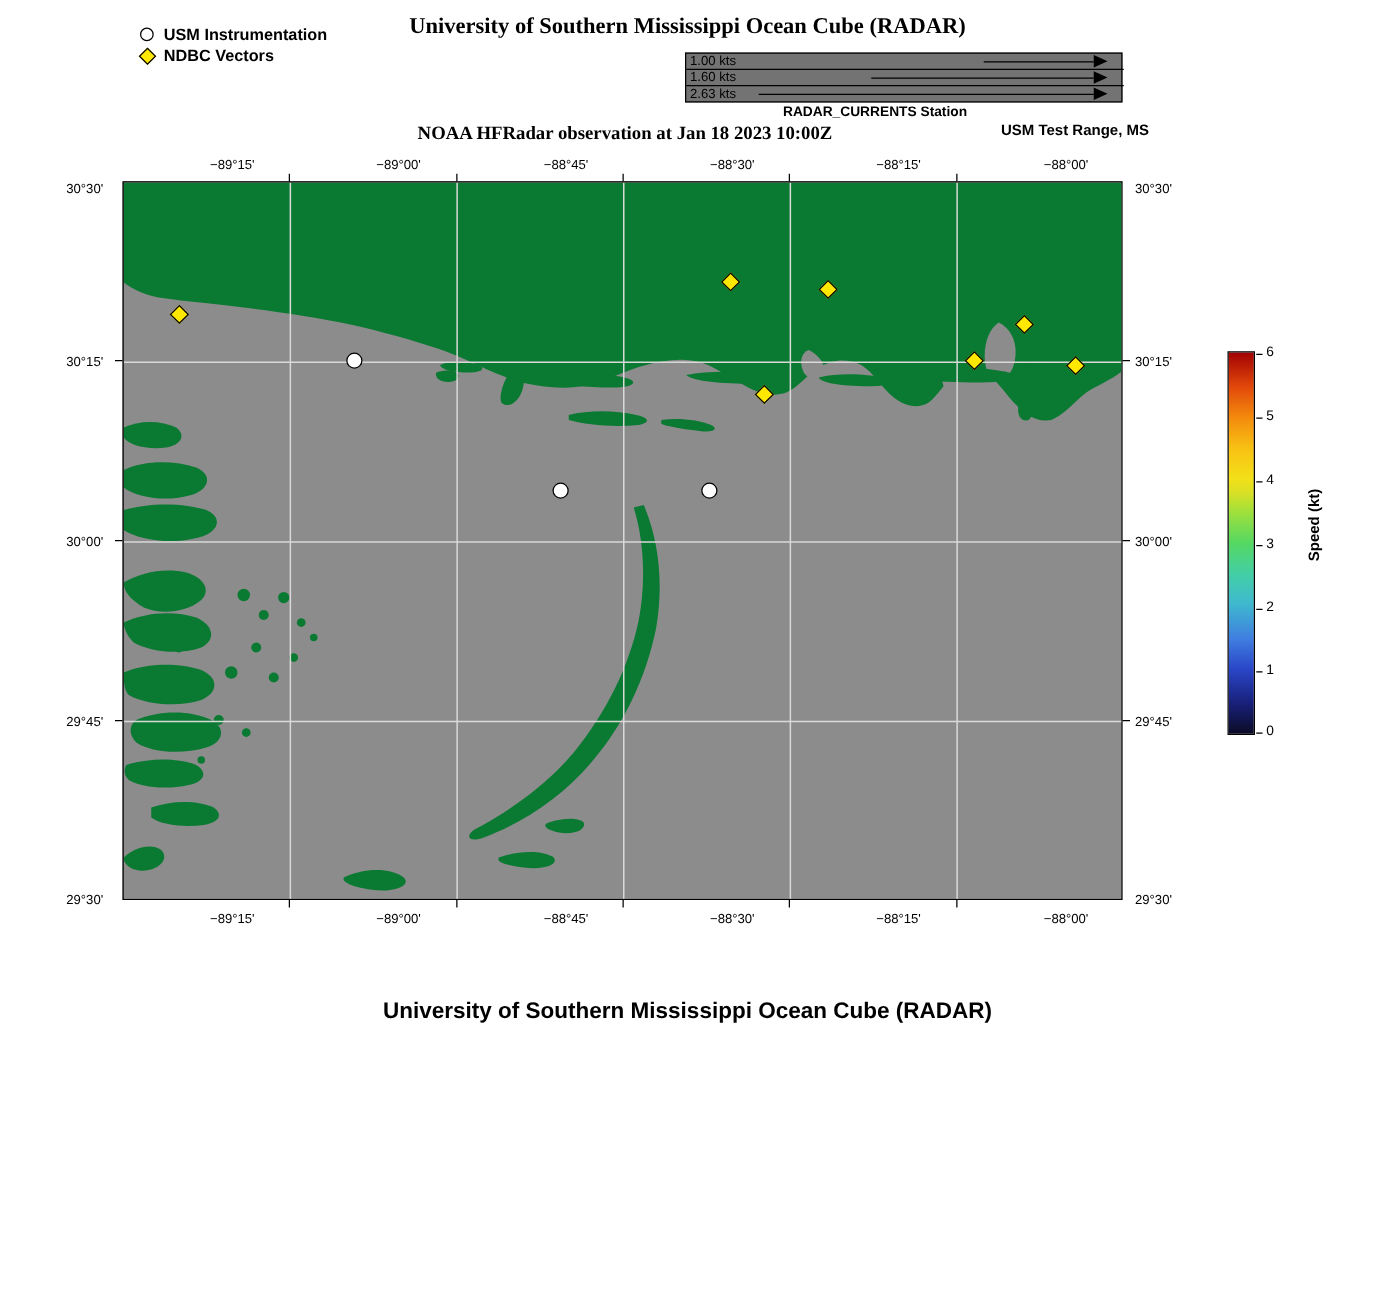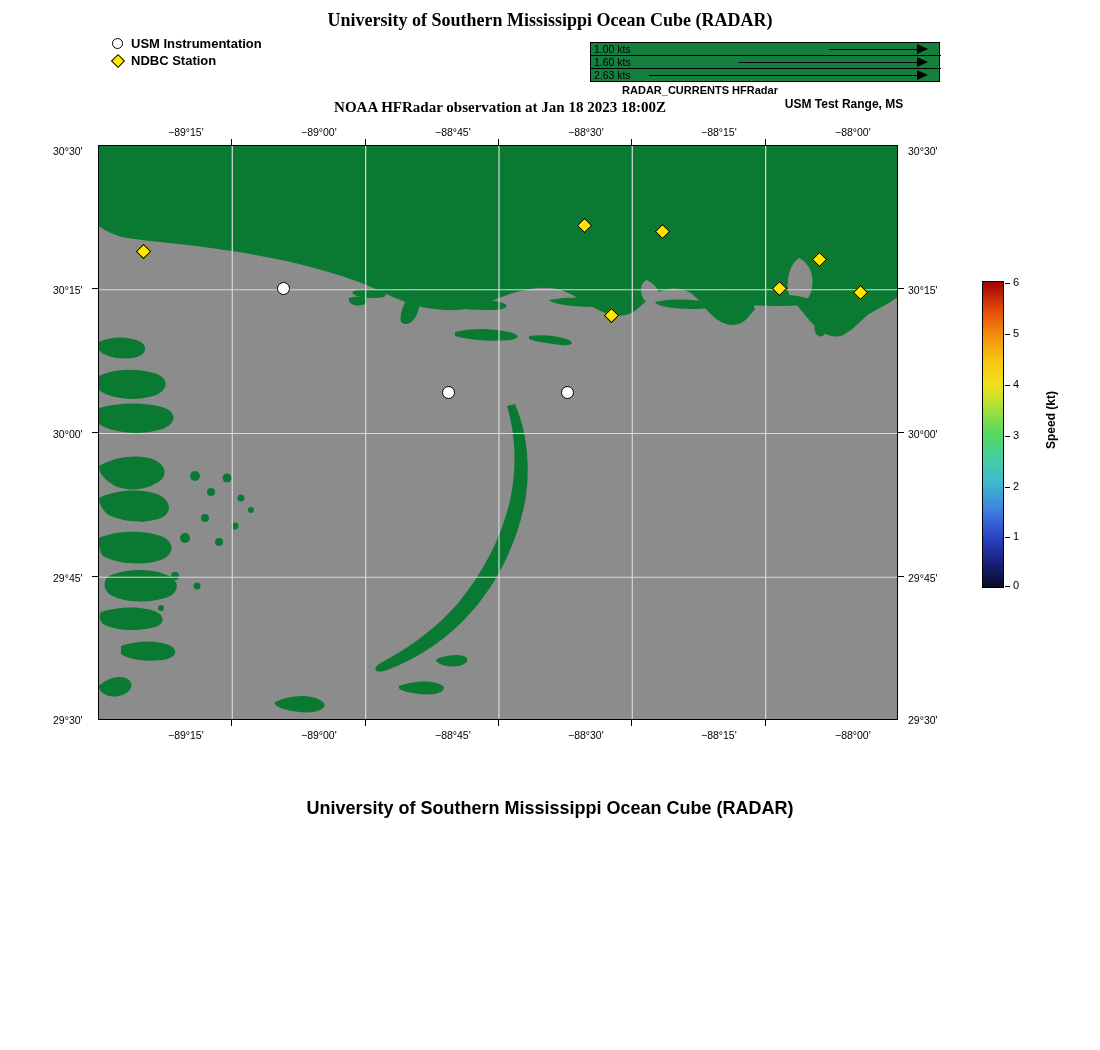--- a/index.html
+++ b/index.html
@@ -35,30 +35,30 @@
   }
   #obs-title {
     left: 140px; top: 99px; width: 720px;
     text-align: center;
     font-family: "Liberation Serif", serif;
     font-weight: bold;
     font-size: 15px;
     color: #000;
   }
   #range-label {
-    left: 684px; top: 97px; width: 320px;
+    left: 700px; top: 97px; width: 320px;
     text-align: center;
     font-family: "Liberation Sans", sans-serif;
     font-weight: bold;
     font-size: 12px;
     color: #000;
   }
 
   
-  #map-legend { left: 110px; top: 36px; }
+  #map-legend { left: 110px; top: 20px; }
   .legend-row {
     display: flex;
     align-items: center;
     height: 16px;
     margin-bottom: 1px;
   }
   .legend-sym {
     width: 18px; height: 16px;
     position: relative;
     margin-right: 3px;
@@ -86,23 +86,22 @@
     border: 1.4px solid #000;
     box-sizing: border-box;
     transform: rotate(45deg);
   }
 
   
   #vector-key {
     left: 548px; top: 42px;
     width: 350px; height: 40px;
     border: 1.2px solid #000;
-    background: #15803d;
-    box-sizing: border-box;
-    margin-left: 42px;
+    background: #737373;
+    box-sizing: border-box;
   }
   .vk-row {
     position: absolute;
     left: 0; width: 350px; height: 13px;
     border-bottom: 1px solid #000;
     box-sizing: border-box;
   }
   .vk-row.last { border-bottom: none; }
   .vk-label {
     position: absolute;
@@ -229,57 +228,57 @@
     color: #000;
     writing-mode: vertical-rl;
     transform: rotate(180deg);
     white-space: nowrap;
   }
 </style>
 </head>
 <body>
 
 <div class="abs" id="main-title">University of Southern Mississippi Ocean Cube (RADAR)</div>
-<div class="abs" id="obs-title">NOAA HFRadar observation at Jan 18 2023 18:00Z</div>
+<div class="abs" id="obs-title">NOAA HFRadar observation at Jan 18 2023 10:00Z</div>
 <div class="abs" id="range-label">USM Test Range, MS</div>
 <div class="abs" id="bottom-title">University of Southern Mississippi Ocean Cube (RADAR)</div>
 
 <div class="abs" id="map-legend">
   <div class="legend-row">
     <span class="legend-sym">
         <span class="circle-sym"></span>
       </span>
     <span class="legend-label">USM Instrumentation</span>
   </div>
   <div class="legend-row">
     <span class="legend-sym">
         <span class="diamond-sym"></span>
       </span>
-    <span class="legend-label">NDBC Station</span>
+    <span class="legend-label">NDBC Vectors</span>
   </div>
 </div>
 
 <div class="abs" id="vector-key">
   <div class="vk-row" style="top:0px;">
     <span class="vk-label">1.00 kts</span>
     <span class="vk-line" style="left:238px; width:88px;"></span>
     <span class="vk-arrow" style="left:326px;"></span>
   </div>
   <div class="vk-row" style="top:13px;">
     <span class="vk-label">1.60 kts</span>
     <span class="vk-line" style="left:148px; width:178px;"></span>
     <span class="vk-arrow" style="left:326px;"></span>
   </div>
   <div class="vk-row last" style="top:26px;">
     <span class="vk-label">2.63 kts</span>
     <span class="vk-line" style="left:58px; width:268px;"></span>
     <span class="vk-arrow" style="left:326px;"></span>
   </div>
 </div>
-<div class="abs" id="vector-key-caption">RADAR_CURRENTS HFRadar</div>
+<div class="abs" id="vector-key-caption">RADAR_CURRENTS Station</div>
 
 <div class="abs" id="map-panel">
   <svg id="map-svg" width="800" height="575" viewBox="0 0 800 575">
 
     <rect x="0" y="0" width="800" height="575" fill="#8c8c8c"></rect>
 
     <path fill="#0a7a33" d="
       M0,0 L800,0 L800,150
       C790,158 780,162 770,168
       C760,176 752,186 742,190

